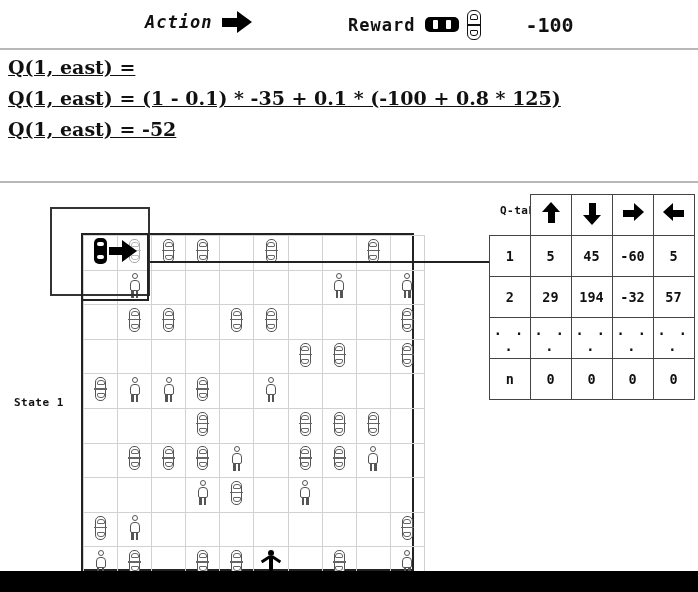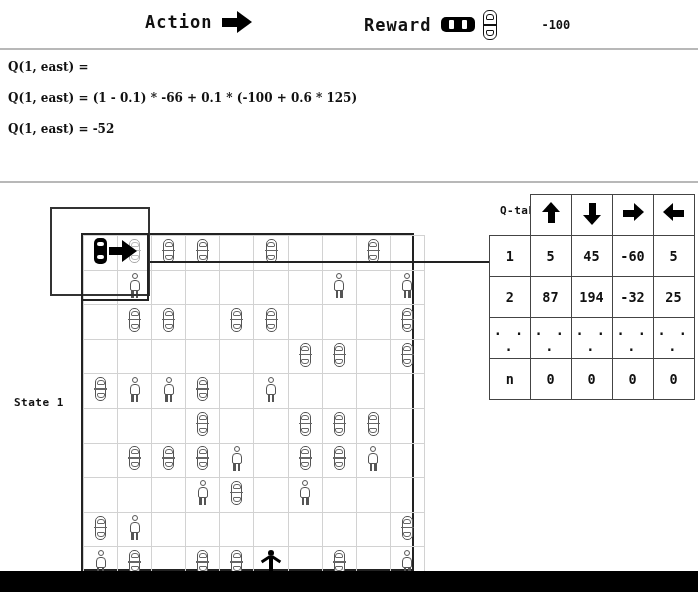--- a/index.html
+++ b/index.html
@@ -14,25 +14,25 @@
 
   
   #header{
     position:absolute;left:0;top:0;width:698px;height:48px;
   }
   .hdr-group{position:absolute;display:flex;align-items:center;gap:10px;}
   .hdr-label{
     font-family:"DejaVu Sans Mono", monospace;
     font-size:17px;font-weight:bold;letter-spacing:1px;
   }
-  #action-group{left:145px;top:10px;}
-  #reward-group{left:364px;top:10px;}
+  #action-group{left:145px;top:10px;font-style:italic;}
+  #reward-group{left:348px;top:10px;}
   .reward-value{
     font-family:"DejaVu Sans Mono", monospace;
-    font-size:12px;font-weight:bold;margin-left:16px;
+    font-size:20px;font-weight:bold;margin-left:16px;
   }
 
   
   .arrow-right-big{
     width:30px;height:24px;position:relative;display:inline-block;
   }
   .arrow-right-big:before{
     content:"";position:absolute;left:0;top:8px;width:17px;height:9px;background:#000;
   }
   .arrow-right-big:after{
@@ -44,22 +44,22 @@
   
   .hrule{position:absolute;left:0;width:698px;height:2px;background:#b8b8b8;}
   #rule-top{top:48px;}
   #rule-mid{top:181px;}
 
   
   #equations{position:absolute;left:8px;top:58px;width:680px;}
   .eq-block{margin-bottom:13px;}
   .eq-line{
     font-family:"DejaVu Serif", serif;
-    font-size:12px;font-weight:bold;
-    line-height:18px;white-space:nowrap;
+    font-size:19px;font-weight:bold;
+    line-height:18px;white-space:nowrap;text-decoration:underline;
   }
 
   
   #gridworld{
     position:absolute;left:81px;top:233px;
     width:333px;height:338px;
     border:2px solid #222;
     box-sizing:border-box;
     background:#fff;
   }
@@ -273,21 +273,21 @@
   </div>
 </div>
 
 <div class="hrule" id="rule-top"></div>
 
 <div id="equations">
   <div class="eq-block">
     <div class="eq-line">Q(1, east) =</div>
   </div>
   <div class="eq-block">
-    <div class="eq-line">Q(1, east) = (1 - 0.1) * -66 + 0.1 * (-100 + 0.6 * 125)</div>
+    <div class="eq-line">Q(1, east) = (1 - 0.1) * -35 + 0.1 * (-100 + 0.8 * 125)</div>
   </div>
   <div class="eq-block">
     <div class="eq-line">Q(1, east) = -52</div>
   </div>
 </div>
 
 <div class="hrule" id="rule-mid"></div>
 
 <div id="state-callout"></div>
 <div id="state-label">State 1</div>
@@ -434,24 +434,24 @@
         </tr>
         <tr>
           <td class="rowhdr">1</td>
           <td>5</td>
           <td>45</td>
           <td>-60</td>
           <td>5</td>
         </tr>
         <tr>
           <td class="rowhdr">2</td>
-          <td>87</td>
+          <td>29</td>
           <td>194</td>
           <td>-32</td>
-          <td>25</td>
+          <td>57</td>
         </tr>
         <tr>
           <td class="rowhdr dots">. . .</td>
           <td class="dots">. . .</td>
           <td class="dots">. . .</td>
           <td class="dots">. . .</td>
           <td class="dots">. . .</td>
         </tr>
         <tr>
           <td class="rowhdr">n</td>

